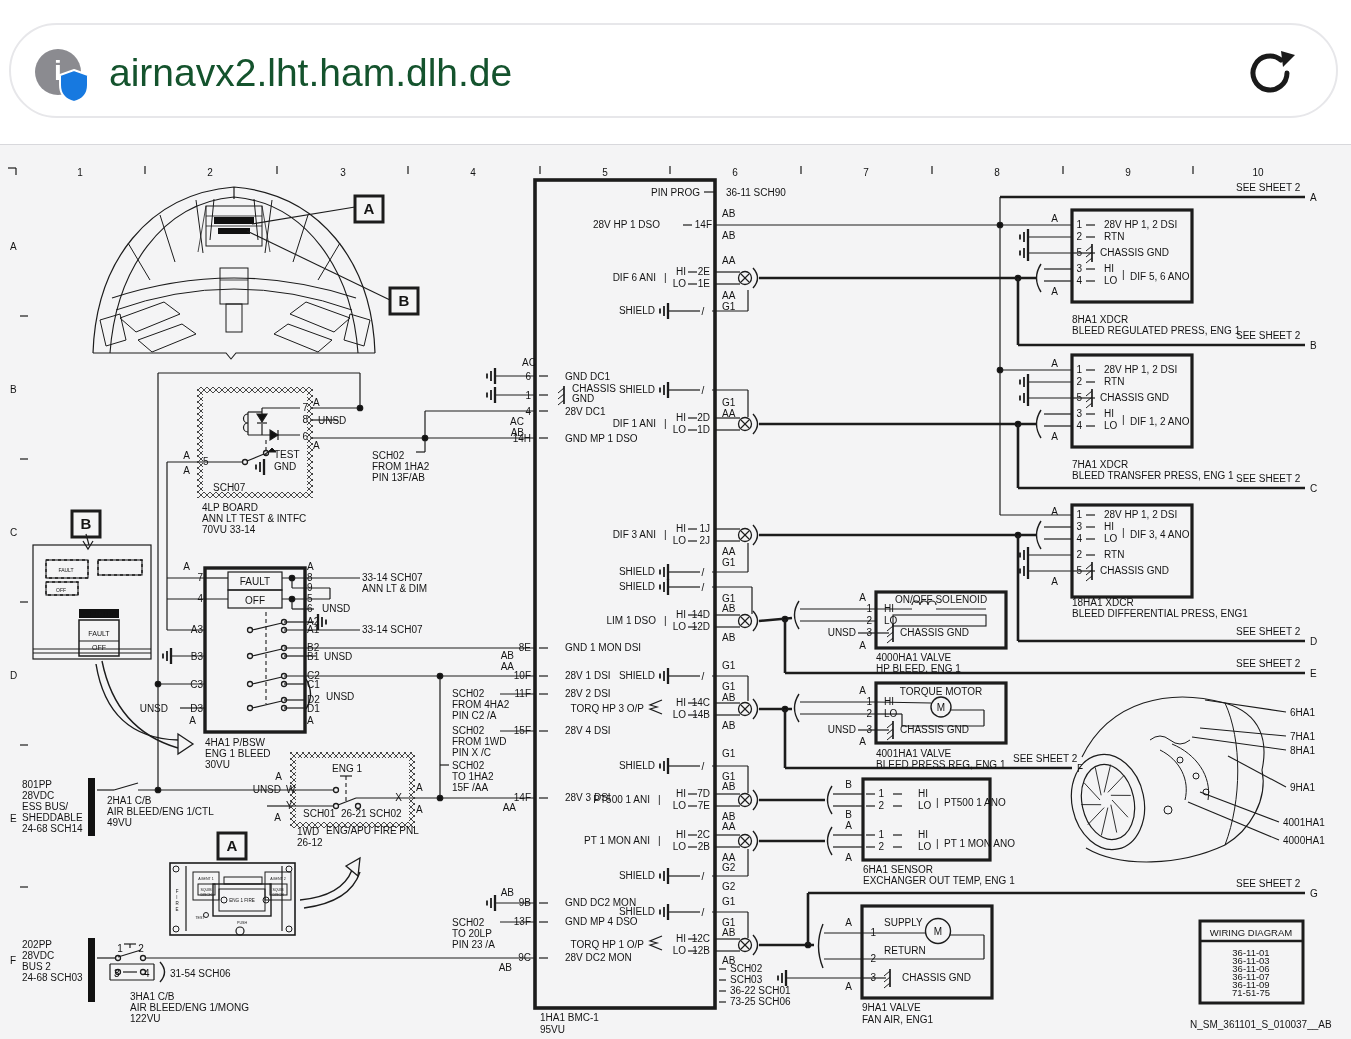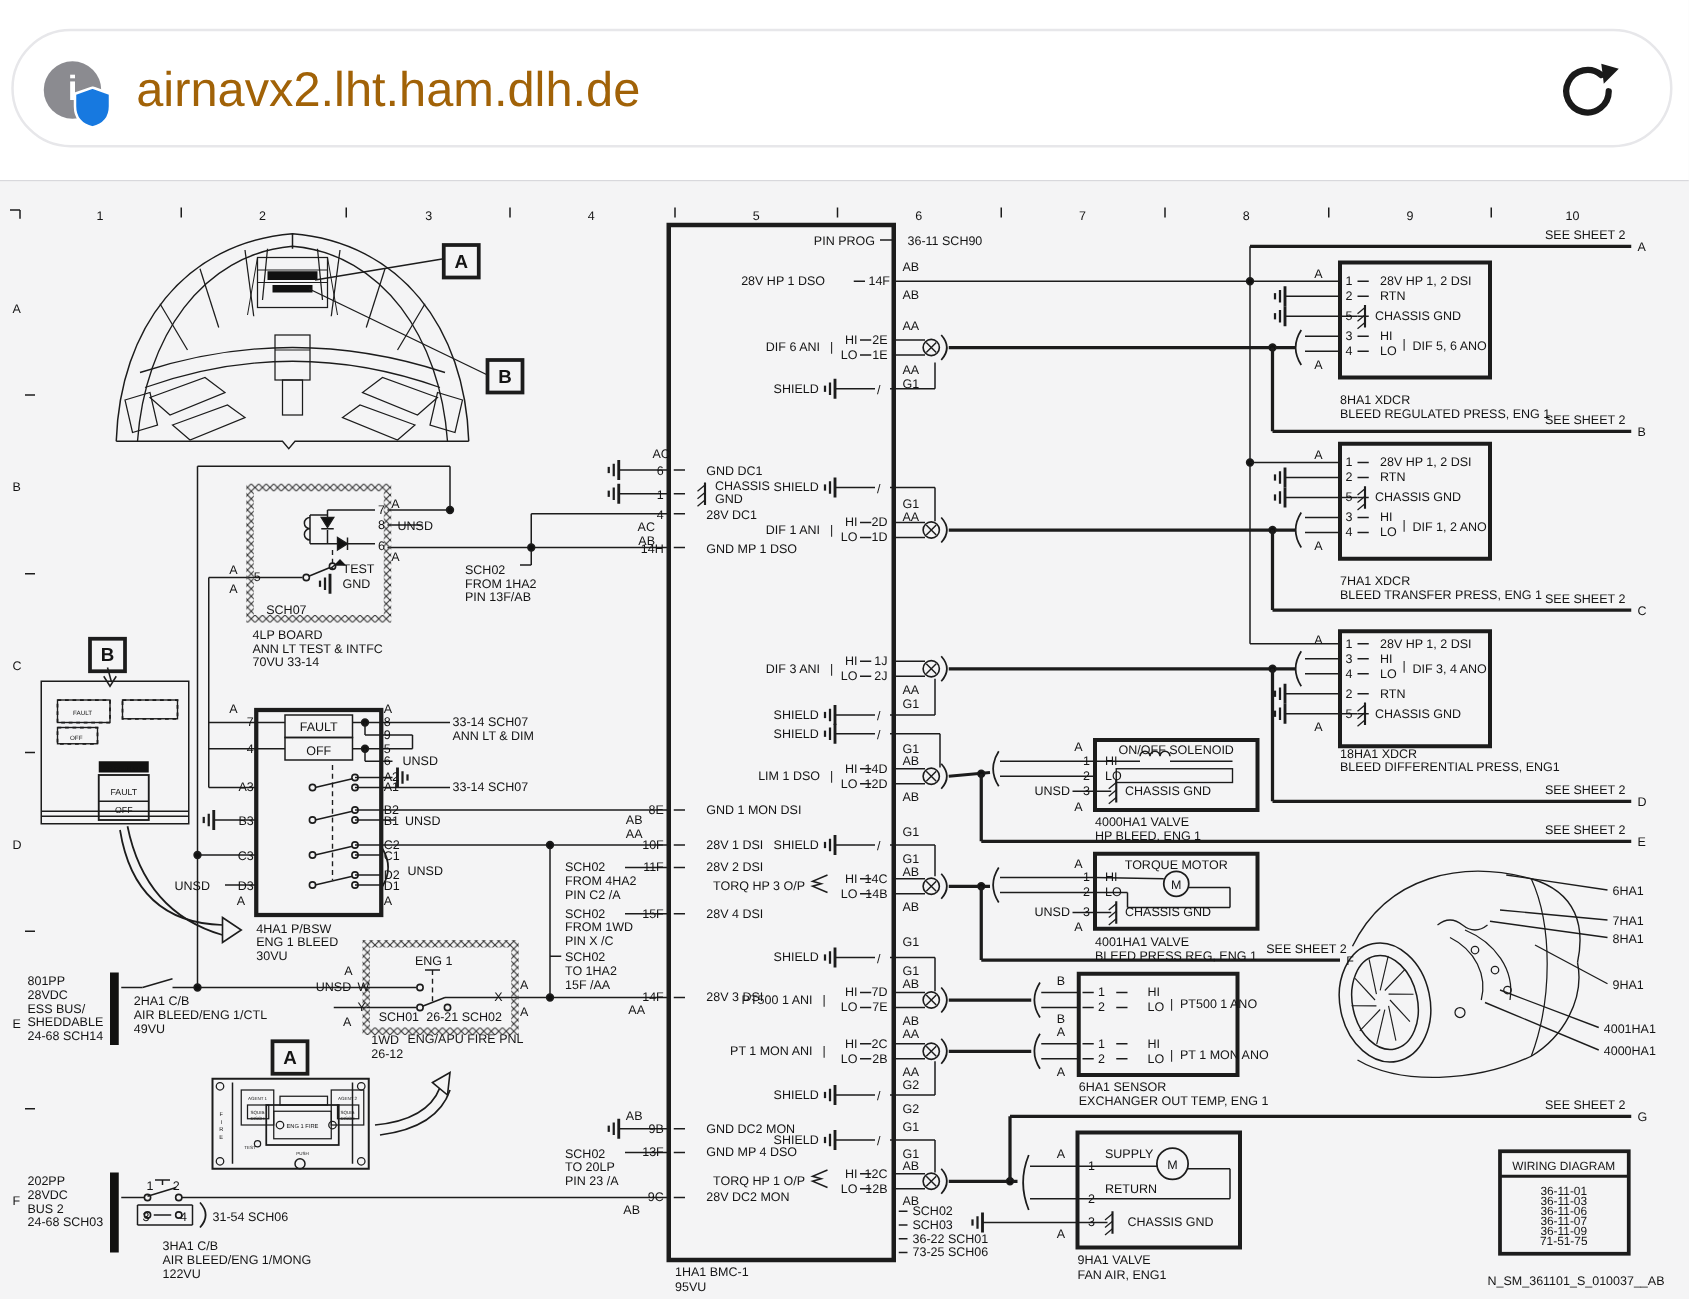--- a/index.html
+++ b/index.html
@@ -4,21 +4,21 @@
 <style>
   html,body{margin:0;padding:0;width:1351px;height:1039px;overflow:hidden;
     background:#f4f4f5;font-family:"Liberation Sans",sans-serif;}
   #toolbar{position:absolute;left:0;top:0;width:1351px;height:144px;background:#ffffff;
     border-bottom:1px solid #d8d8dc;z-index:5;}
   #urlpill{position:absolute;left:9px;top:23px;width:1329px;height:95px;border:2px solid #e7e7ea;
     border-radius:49px;background:#fff;box-sizing:border-box;}
   #siteicon{position:absolute;left:24px;top:24px;width:46px;height:46px;border-radius:50%;
     background:#8b8b90;color:#fff;font-size:28px;font-weight:bold;text-align:center;line-height:44px;}
   #shield{position:absolute;left:47px;top:44px;width:32px;height:34px;}
-  #urltext{position:absolute;left:98px;top:0px;height:95px;line-height:95px;font-size:39px;color:#a16207;}
+  #urltext{position:absolute;left:98px;top:0px;height:95px;line-height:95px;font-size:39px;color:#14532d;}
   #reload{position:absolute;left:1232px;top:20px;width:56px;height:56px;cursor:pointer;}
   #diagram{position:absolute;left:0;top:145px;width:1351px;height:894px;}
   svg text{fill:#141414;}
 </style>
 </head>
 <body>
 
 <div id="toolbar">
   <div id="urlpill">
     <div id="siteicon">i</div>

